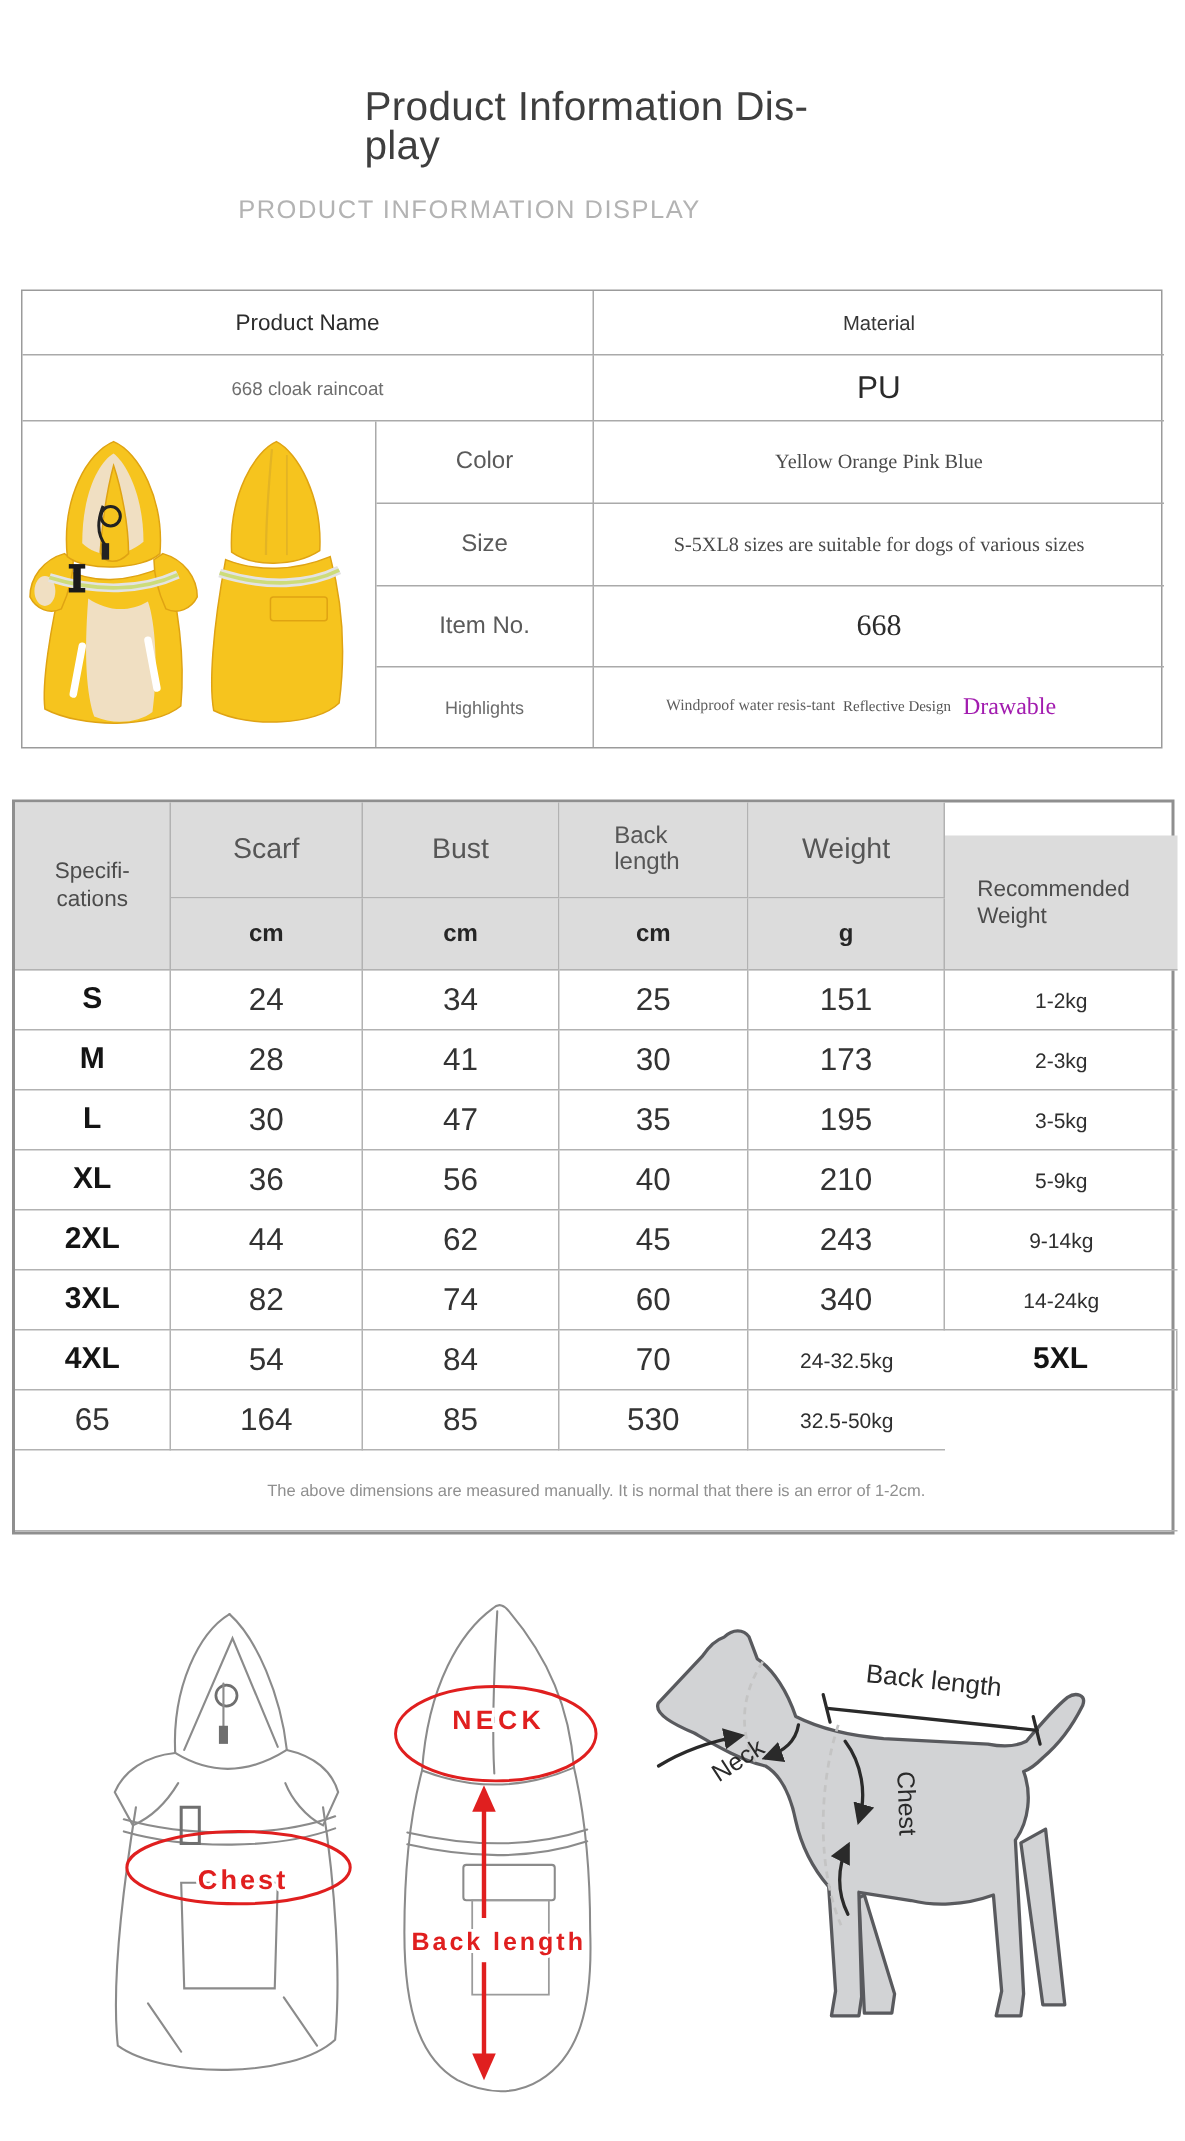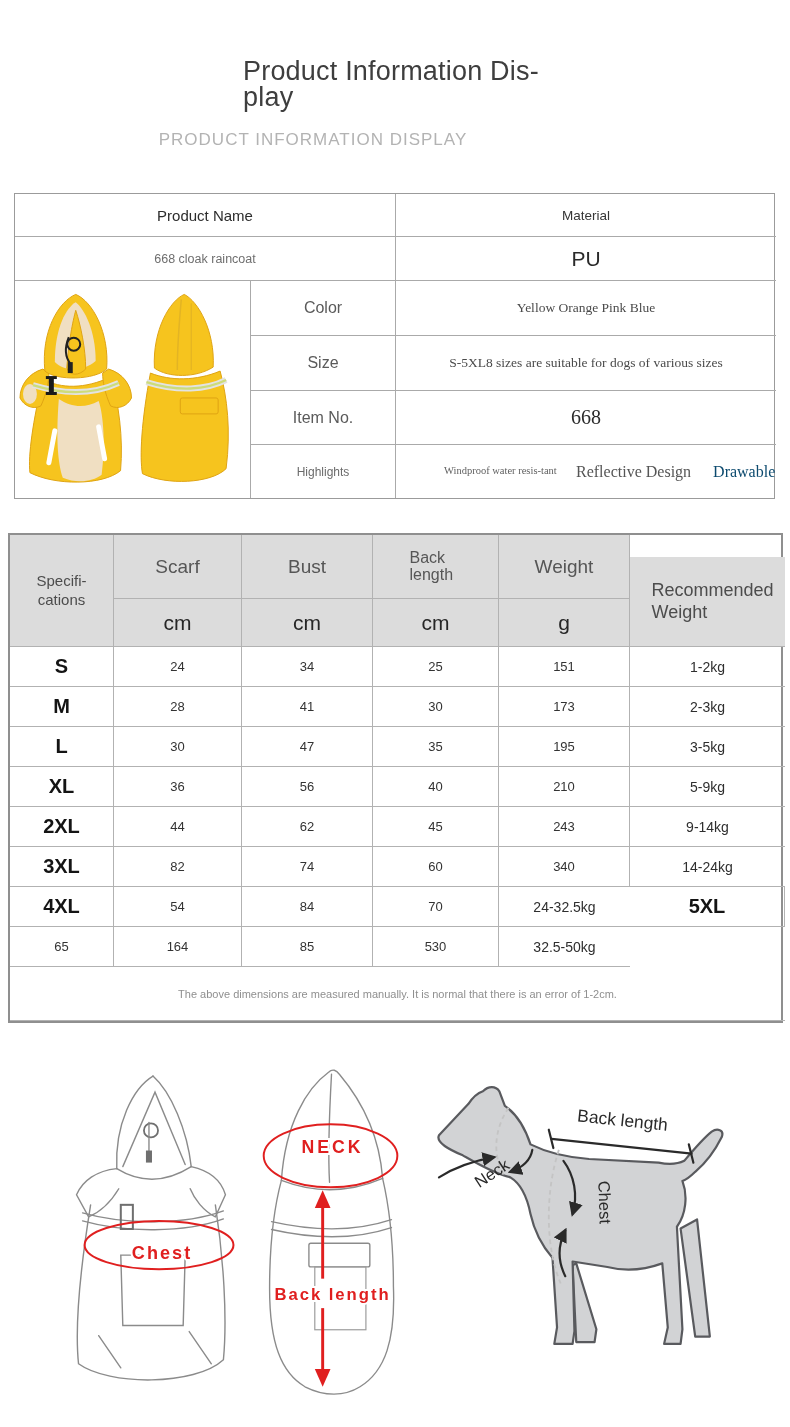--- a/index.html
+++ b/index.html
@@ -34,44 +34,44 @@
   .cell.last-row{border-bottom:none;}
   .pn-label{grid-column:1/3;font-size:15px;color:#2c2c2c;}
   .mat-label{grid-column:3;font-size:13.5px;color:#363636;}
   .pn-value{grid-column:1/3;font-size:12.5px;color:#6e6e6e;}
   .mat-value{grid-column:3;font-size:21px;color:#2a2a2a;}
   .photo-cell{grid-column:1;grid-row:3/7;border-bottom:none;padding:0;}
   .attr-label{grid-column:2;font-size:16px;color:#5a5a5a;}
   .attr-label.small{font-size:12px;color:#6b6b6b;}
   .attr-value{grid-column:3;font-size:13.5px;color:#4a4a4a;font-family:Liberation Serif, serif;}
   .attr-value.big{font-size:20px;color:#2c2c2c;}
-  .hl-value{justify-content:flex-start;padding-left:48px;gap:14px;text-align:left;}
+  .hl-value{justify-content:flex-start;padding-left:48px;text-align:left;}
   .hl-item-1{font-size:10.5px;color:#5f5f5f;width:118px;line-height:1.2;}
-  .hl-item-2{font-size:16px;color:#555;}
-  .hl-item-3{font-size:16px;color:#0c4a6e;margin-left:8px;}
+  .hl-item-2{font-size:10px;color:#555;}
+  .hl-item-3{font-size:16px;color:#a21caf;margin-left:8px;}
   
   .spec-table{
     position:absolute;left:8px;top:533px;width:775px;
     display:grid;grid-template-columns:104px 128px 131px 126px 131px 155px;
     grid-template-rows:64px 48px repeat(8,40px) 54px;
     border:2px solid #8f8f8f;background:#fff;
   }
   .scell{border-right:1px solid #b2b2b2;border-bottom:1px solid #b2b2b2;
     display:flex;align-items:center;justify-content:center;text-align:center;}
   .scell.hdr{background:var(--header-gray);}
   .scell.last-col{border-right:none;}
   .corner{grid-column:1;grid-row:1/3;font-size:15px;color:#4c4c4c;}
   .corner span{display:block;width:60px;text-align:center;line-height:1.25;}
   .mhead{font-size:19px;color:#565656;}
   .mhead .wrap2{display:block;width:52px;text-align:left;line-height:1.05;font-size:16px;}
-  .rec-head{grid-column:6;grid-row:1/3;font-size:18px;color:#4c4c4c;margin-top:22px;}
+  .rec-head{grid-column:6;grid-row:1/3;font-size:15px;color:#4c4c4c;margin-top:22px;}
   .rec-head span{display:block;width:112px;text-align:left;line-height:1.2;}
-  .unit{font-size:21px;font-weight:normal;color:#262626;}
+  .unit{font-size:16px;font-weight:bold;color:#262626;}
   .sz{font-size:20px;font-weight:bold;color:#141414;}
-  .num{font-size:13px;color:#333;}
+  .num{font-size:21px;color:#333;}
   .rec{font-size:14px;color:#2e2e2e;}
   .note-row{grid-column:1/7;font-size:11px;color:#8f8f8f;border-right:none;}
   
   .fig{position:absolute;}
   .sketch-line{stroke:#8b8b8b;stroke-width:1.4;fill:none;stroke-linecap:round;}
   .red-ellipse{fill:none;stroke:var(--accent-red);stroke-width:2;}
   .red-label{fill:var(--accent-red);font-family:"Liberation Sans",sans-serif;
     font-weight:bold;paint-order:stroke;stroke:#ffffff;stroke-width:4;}
   .red-line{stroke:var(--accent-red);stroke-width:3;}
   .red-fill{fill:var(--accent-red);}

